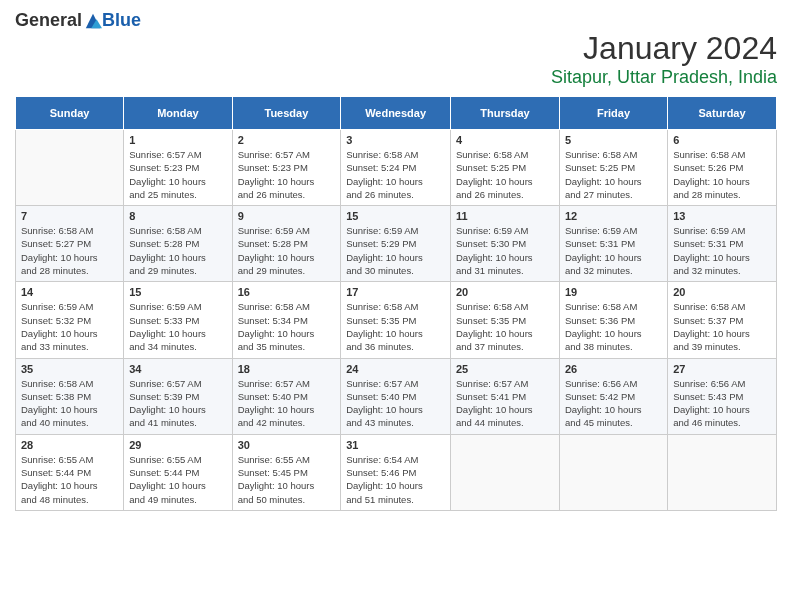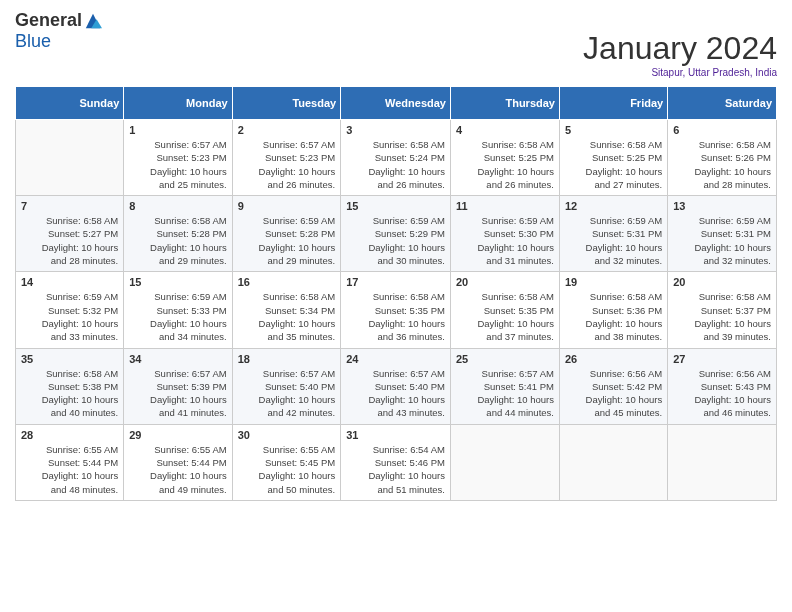--- a/index.html
+++ b/index.html
@@ -15,21 +15,21 @@
       padding: 10px 15px;
     }
     .header {
       display: flex;
       justify-content: space-between;
       align-items: flex-start;
       margin-bottom: 8px;
     }
     .logo {
       display: flex;
-      flex-direction: column;
+      flex-direction: row;
       align-items: flex-start;
     }
     .logo-text {
       display: flex;
       align-items: center;
       font-size: 18px;
       font-weight: bold;
       color: #333;
     }
     .logo-general { color: #333; font-weight: bold; }
@@ -42,33 +42,33 @@
     .title-block {
       text-align: right;
     }
     .month-title {
       font-size: 32px;
       font-weight: normal;
       color: #333;
       margin-top: 20px;
     }
     .location {
-      font-size: 10px;
-      color: #4c1d95;
+      font-size: 18px;
+      color: #15803d;
     }
     .calendar {
       width: 100%;
       border-collapse: collapse;
       font-size: 10px;
     }
     .calendar thead tr th {
       background: #2e6db4;
       color: #fff;
       padding: 10px 4px;
-      text-align: right;
+      text-align: center;
       font-size: 11px;
       font-weight: bold;
       border: 1px solid #fff;
     }
     .calendar tbody tr td {
       border: 1px solid #ccc;
       vertical-align: top;
       padding: 4px 5px;
       min-height: 80px;
       background: #fff;
@@ -80,41 +80,40 @@
     .day-number {
       font-size: 11px;
       font-weight: bold;
       color: #333;
       margin-bottom: 2px;
     }
     .day-info {
       font-size: 9.5px;
       color: #444;
       line-height: 1.4;
-      text-align: right;
     }
     .empty-cell {
       background: #f9f9f9 !important;
     }
   </style>
 </head>
 <body>
 
 <div class="page">
   <div class="header">
     <div class="logo">
       <div class="logo-text">
         <span class="logo-general">General</span>
         <svg class="logo-icon" viewBox="0 0 20 20">
           <polygon points="2,18 10,2 18,18" fill="#1a5fac"></polygon>
           <polygon points="8,18 14,8 20,18" fill="#2e9dd4"></polygon>
         </svg>
       </div>
       <div>
-        <span class="logo-blue" style="font-size:18px;font-weight:normal;">Blue</span>
+        <span class="logo-blue" style="font-size:18px;font-weight:bold;">Blue</span>
       </div>
     </div>
     <div class="title-block">
       <div class="month-title">January 2024</div>
       <div class="location">Sitapur, Uttar Pradesh, India</div>
     </div>
   </div>
 
   <table class="calendar">
     <thead>

